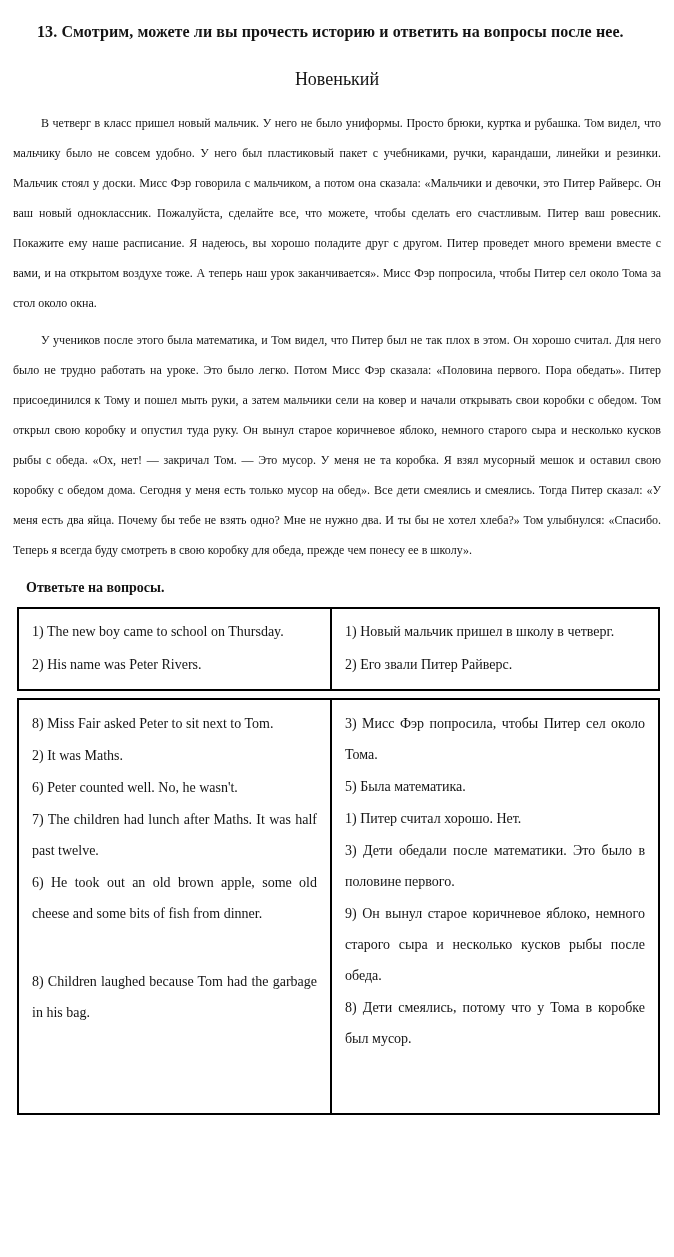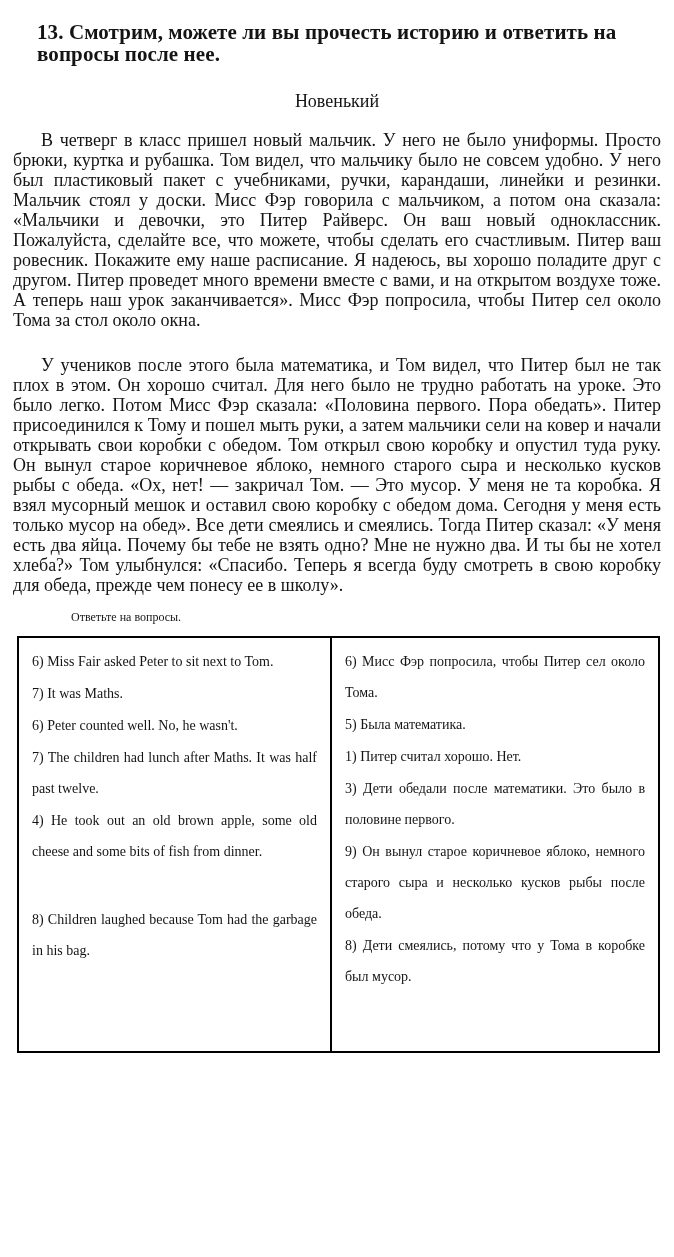--- a/index.html
+++ b/index.html
@@ -7,47 +7,47 @@
     width: 674px;
     min-height: 1257px;
     background: #ffffff;
     color: #141414;
     font-family: "Liberation Serif", "DejaVu Serif", serif;
   }
   .page { position: relative; width: 674px; min-height: 1257px; overflow: hidden; }
 
   .exercise-heading {
     font-weight: bold;
-    font-size: 21px;
+    font-size: 16px;
     line-height: 22px;
     margin: 21px 30px 0 37px;
     letter-spacing: 0.1px;
   }
 
   .story-title {
     text-align: center;
     font-size: 18px;
     font-weight: normal;
     margin: 26px 0 0 0;
   }
 
   .story { margin-top: 18px; }
   .story p {
-    font-size: 18px;
-    line-height: 20px;
+    font-size: 12px;
+    line-height: 30px;
     text-align: justify;
     margin: 0 13px;
     text-indent: 28px;
   }
-  .story p + p { margin-top: 25px; font-family: Liberation Serif, serif; }
+  .story p + p { margin-top: 7px; font-family: Liberation Serif, serif; }
 
   .answers-heading {
-    font-weight: normal;
-    font-size: 12px;
-    margin: 15px 0 11px 71px;
+    font-weight: bold;
+    font-size: 14px;
+    margin: 15px 0 11px 26px;
   }
 
   .qa-table {
     border-collapse: collapse;
     table-layout: fixed;
     margin-left: 17px;
     width: 585px;
     font-size: 14px;
   }
   .qa-table td {
@@ -77,35 +77,49 @@
 
   <div class="story-title">Новенький</div>
 
   <div class="story">
     <p>В четверг в класс пришел новый мальчик. У него не было униформы. Просто брюки, куртка и рубашка. Том видел, что мальчику было не совсем удобно. У него был пластиковый пакет с учебниками, ручки, карандаши, линейки и резинки. Мальчик стоял у доски. Мисс Фэр говорила с мальчиком, а потом она сказала: «Мальчики и девочки, это Питер Райверс. Он ваш новый одноклассник. Пожалуйста, сделайте все, что можете, чтобы сделать его счастливым. Питер ваш ровесник. Покажите ему наше расписание. Я надеюсь, вы хорошо поладите друг с другом. Питер проведет много времени вместе с вами, и на открытом воздухе тоже. А теперь наш урок заканчивается». Мисс Фэр попросила, чтобы Питер сел около Тома за стол около окна.</p>
     <p>У учеников после этого была математика, и Том видел, что Питер был не так плох в этом. Он хорошо считал. Для него было не трудно работать на уроке. Это было легко. Потом Мисс Фэр сказала: «Половина первого. Пора обедать». Питер присоединился к Тому и пошел мыть руки, а затем мальчики сели на ковер и начали открывать свои коробки с обедом. Том открыл свою коробку и опустил туда руку. Он вынул старое коричневое яблоко, немного старого сыра и несколько кусков рыбы с обеда. «Ох, нет! — закричал Том. — Это мусор. У меня не та коробка. Я взял мусорный мешок и оставил свою коробку с обедом дома. Сегодня у меня есть только мусор на обед». Все дети смеялись и смеялись. Тогда Питер сказал: «У меня есть два яйца. Почему бы тебе не взять одно? Мне не нужно два. И ты бы не хотел хлеба?» Том улыбнулся: «Спасибо. Теперь я всегда буду смотреть в свою коробку для обеда, прежде чем понесу ее в школу».</p>
   </div>
 
   <div class="answers-heading">Ответьте на вопросы.</div>
 
+  <table class="qa-table t1">
+    <tbody>
+        <tr>
+      <td class="col-en">
+        <p class="item">1) The new boy came to school on Thursday.</p>
+        <p class="item">2) His name was Peter Rivers.</p>
+      </td>
+      <td class="col-ru">
+        <p class="item">1) Новый мальчик пришел в школу в четверг.</p>
+        <p class="item">2) Его звали Питер Райверс.</p>
+      </td>
+    </tr>
+  </tbody>
+    </table>
 
   <table class="qa-table t2">
     <tbody>
         <tr>
       <td class="col-en">
-        <p class="item">6) Miss Fair asked Peter to sit next to Tom.</p>
-        <p class="item">7) It was Maths.</p>
+        <p class="item">8) Miss Fair asked Peter to sit next to Tom.</p>
+        <p class="item">2) It was Maths.</p>
         <p class="item">6) Peter counted well. No, he wasn't.</p>
         <p class="item">7) The children had lunch after Maths. It was half past twelve.</p>
-        <p class="item">4) He took out an old brown apple, some old cheese and some bits of fish from dinner.</p>
+        <p class="item">6) He took out an old brown apple, some old cheese and some bits of fish from dinner.</p>
         <p class="item gap-before">8) Children laughed because Tom had the garbage in his bag.</p>
 
       </td>
       <td class="col-ru">
-        <p class="item">6) Мисс Фэр попросила, чтобы Питер сел около Тома.</p>
+        <p class="item">3) Мисс Фэр попросила, чтобы Питер сел около Тома.</p>
         <p class="item">5) Была математика.</p>
         <p class="item">1) Питер считал хорошо. Нет.</p>
         <p class="item">3) Дети обедали после математики. Это было в половине первого.</p>
         <p class="item">9) Он вынул старое коричневое яблоко, немного старого сыра и несколько кусков рыбы после обеда.</p>
         <p class="item">8) Дети смеялись, потому что у Тома в коробке был мусор.</p>
 
       </td>
     </tr>
   </tbody>
     </table>

